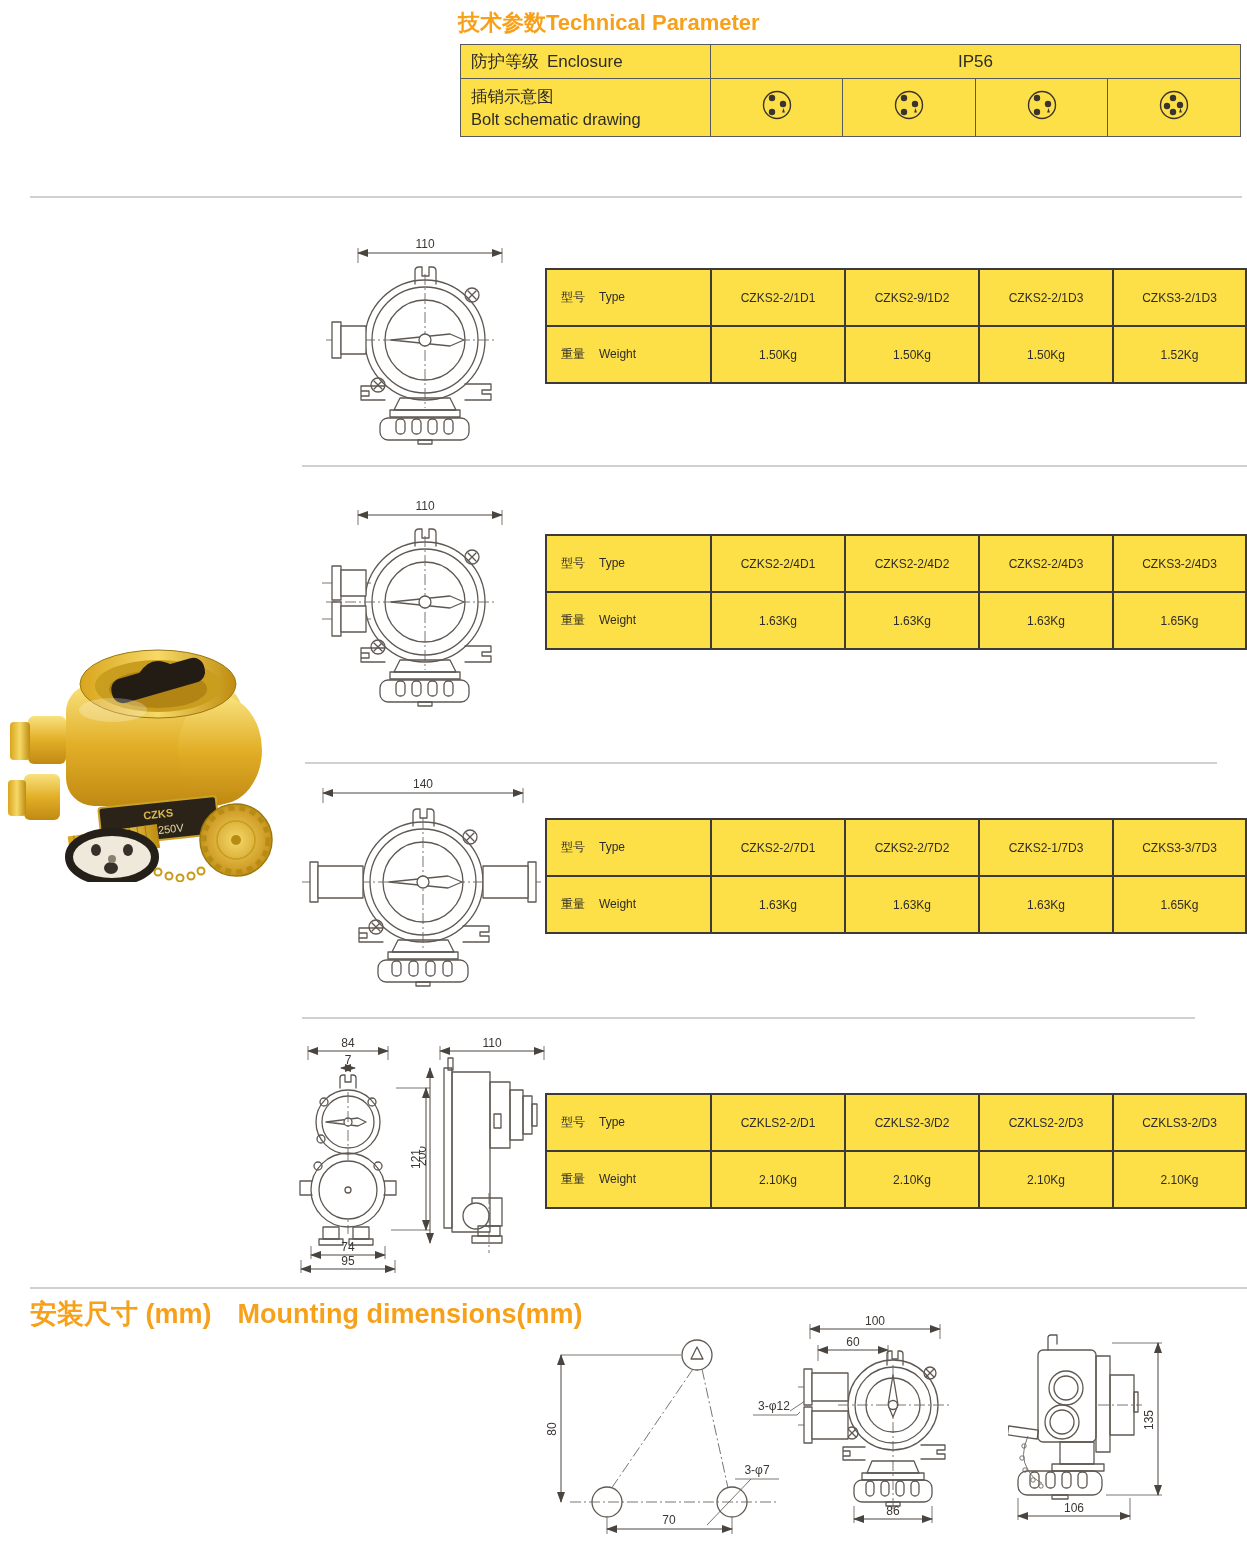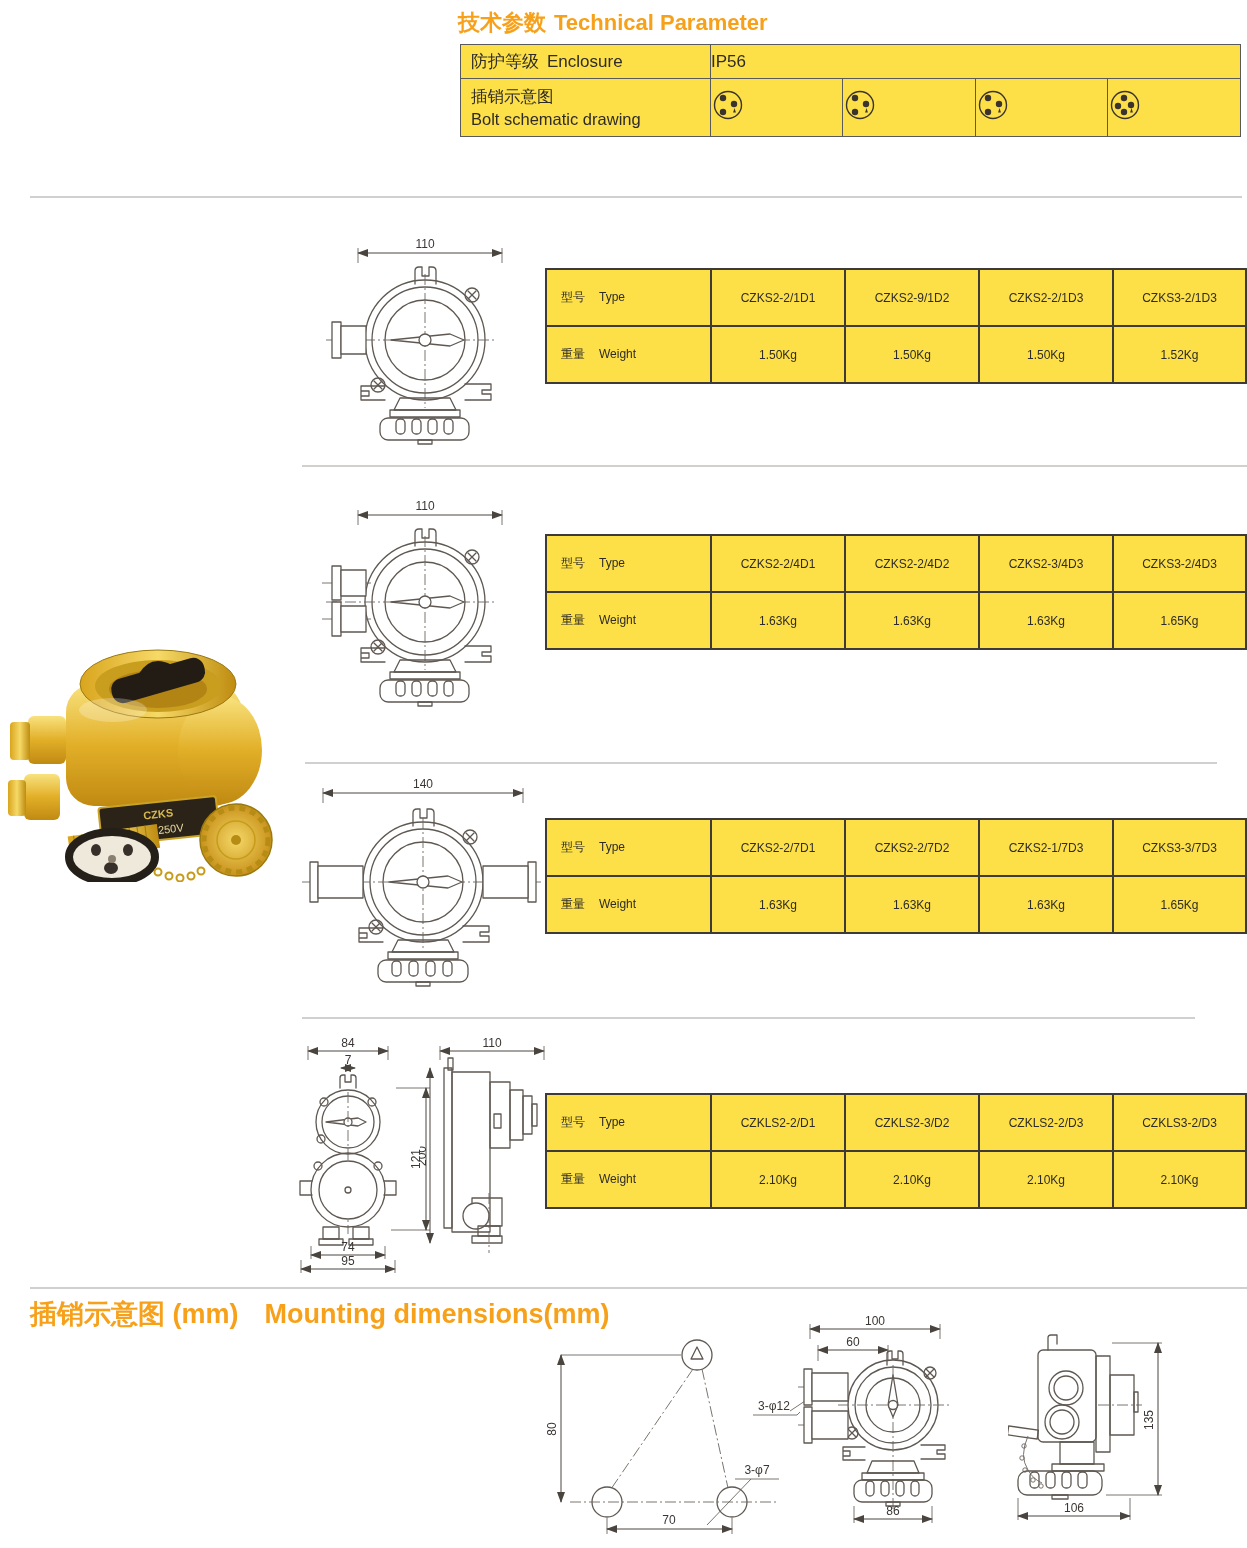--- a/index.html
+++ b/index.html
@@ -1,27 +1,27 @@
 <!DOCTYPE html>
 <html><head>
 <meta charset="utf-8">
 <style>
   html,body{margin:0;padding:0;background:#fff;}
   #canvas{position:relative;width:1247px;height:1548px;background:#fff;
           font-family:"Liberation Sans",sans-serif;overflow:hidden;}
   .abs{position:absolute;}
   .sec-title{font-weight:bold;font-size:22px;letter-spacing:0px;color:#F7A11B;white-space:nowrap;}
-  .sec-title .en{margin-left:8px;}
+  .sec-title .en{}
   .mount-title{font-weight:bold;font-size:27px;color:#F7A11B;white-space:nowrap;}
   .mount-title .en{margin-left:26px;}
   .divider{position:absolute;height:2px;background:#d2cfcf;}
   table{border-collapse:collapse;table-layout:fixed;position:absolute;background:#fde047;}
   
   .param-table{width:780px;}
-  .param-table td{border:1.6px solid #58595b;font-size:17px;color:#2e2b29;text-align:left;
+  .param-table td{border:1.6px solid #58595b;font-size:17px;color:#2e2b29;text-align:center;
                   padding:0;height:33px;overflow:hidden;}
   .param-table td.lbl{text-align:left;padding-left:10px;}
   .param-table tr.boltrow td{height:57px;}
   .param-table .en{margin-left:8px;}
   .param-table .two-line{line-height:1.35;font-size:16.5px;}
   
   .model-table{width:700px;}
   .model-table td{border:2.2px solid #3d3a38;font-size:12px;color:#2e2b29;text-align:center;
                   padding:0;height:55px;overflow:hidden;}
   .model-table td.lbl{text-align:left;padding-left:14px;}
@@ -224,21 +224,21 @@
         <col style="width:134px">
         <col style="width:134px">
         <col style="width:134px">
         <col style="width:133px">
       </colgroup>
     <tbody>
         <tr>
       <td class="lbl"><span class="zh">型号</span><span class="en">Type</span></td>
       <td>CZKS2-2/4D1</td>
       <td>CZKS2-2/4D2</td>
-      <td>CZKS2-3/4D3</td>
+      <td>CZKS2-2/4D3</td>
       <td>CZKS3-2/4D3</td>
     </tr>
     <tr>
       <td class="lbl"><span class="zh">重量</span><span class="en">Weight</span></td>
       <td>1.63Kg</td>
       <td>1.63Kg</td>
       <td>1.63Kg</td>
       <td>1.65Kg</td>
     </tr>
   </tbody>
@@ -482,21 +482,21 @@
         <circle cx="150" cy="240" r="3.5"></circle>
           <circle cx="161" cy="244" r="3.5"></circle>
           <circle cx="172" cy="246" r="3.5"></circle>
         <circle cx="183" cy="244" r="3.5"></circle>
           <circle cx="193" cy="239" r="3.5"></circle>
       </g>
     </g>
   </svg>
 
   <div class="abs mount-title accent" style="left: 30px; top: 1296px; color: rgb(247, 161, 27);">
-    <span class="zh">插销示意图 (mm)</span><span class="en">Mounting dimensions(mm)</span>
+    <span class="zh">安装尺寸 (mm)</span><span class="en">Mounting dimensions(mm)</span>
   </div>
 
   <svg class="abs" style="left:545px;top:1322px;" width="255" height="222" viewBox="0 0 255 222">
     <defs>
         <marker id="a6" markerWidth="11" markerHeight="8" refX="10" refY="4" orient="auto-start-reverse">
           <path d="M0,0 L11,4 L0,8 Z" class="arr" stroke="none"></path>
         </marker>
       </defs>
     <circle cx="152" cy="33" r="15" class="ln"></circle>
     <polygon points="152,25 146,37 158,37" class="ln"></polygon>

